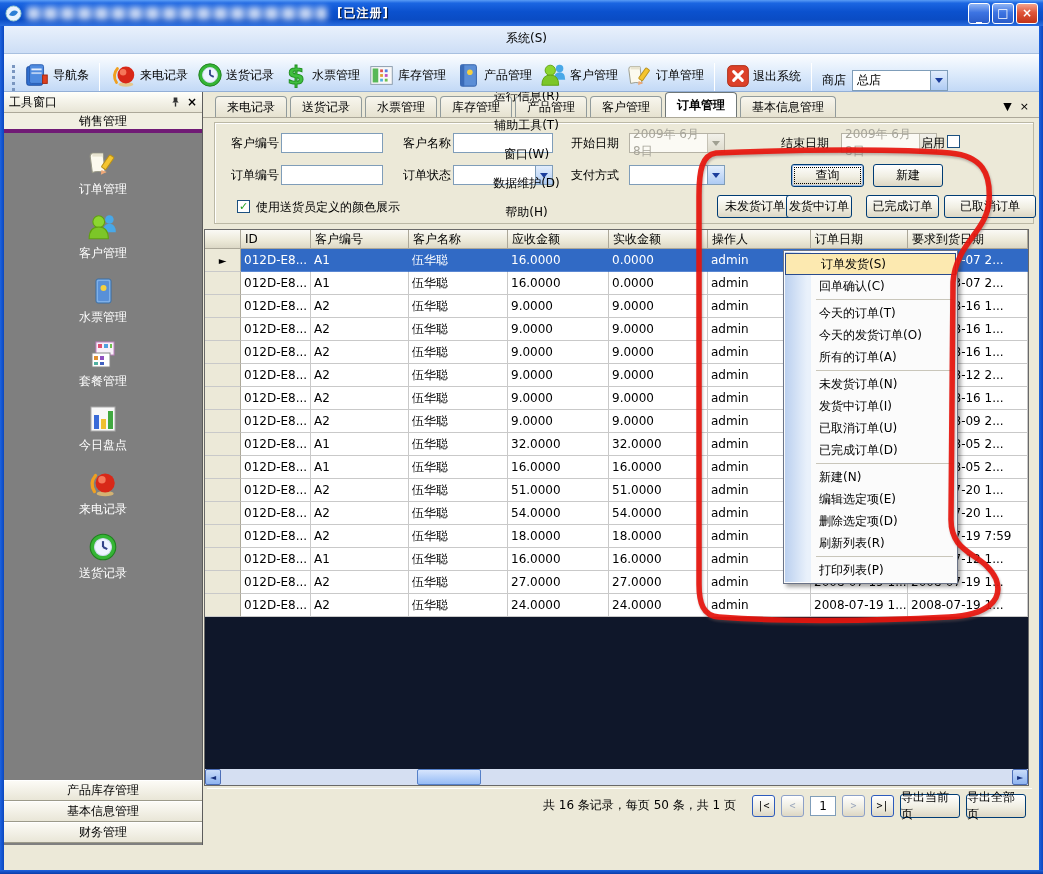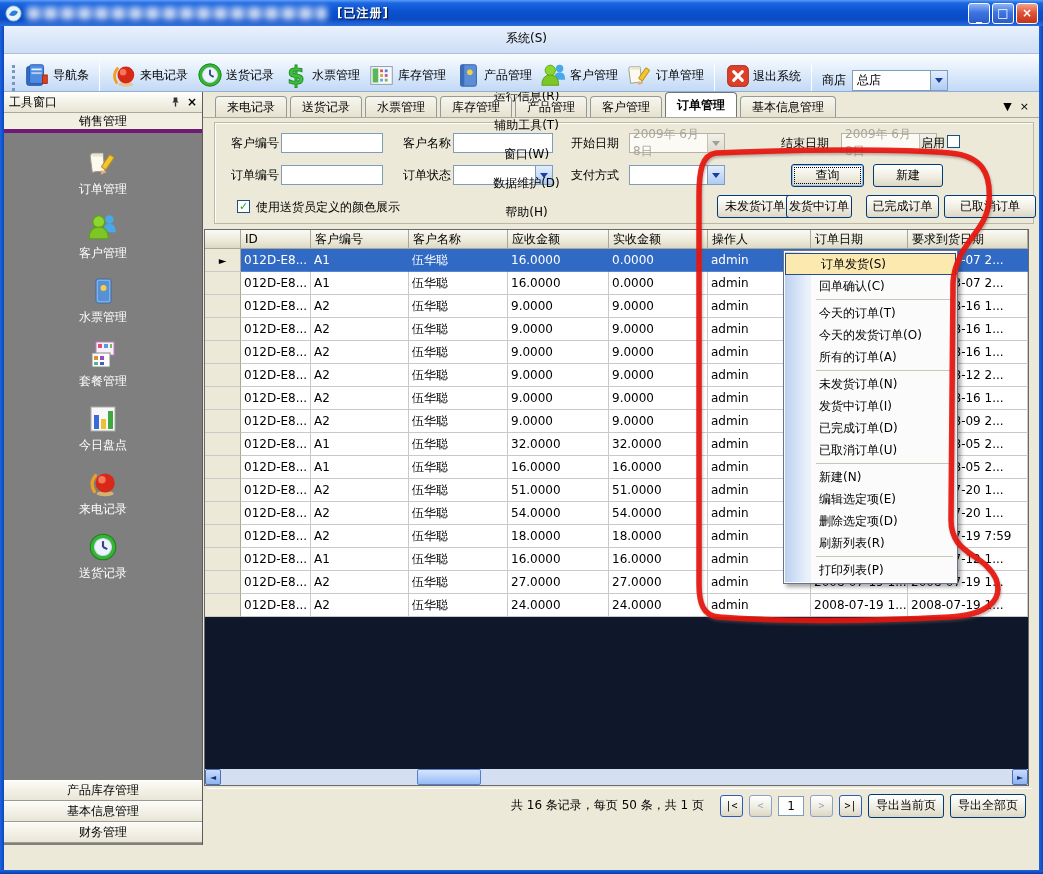--- a/index.html
+++ b/index.html
@@ -113,21 +113,21 @@
     background:linear-gradient(180deg,#D7E5FD,#96BCF6);}
   
   .pager{position:absolute;left:4px;top:696px;width:825px;height:34px;background:#ECE9D8;
     border-top:1px solid #FFF;display:flex;align-items:center;justify-content:flex-end;gap:6px;padding-right:6px;}
   .pg-summary{margin-right:10px;}
   .navbtn{width:23px;height:22px;border:1px solid #2D5BBD;border-radius:3px;position:static;
     background:linear-gradient(180deg,#FFFFFF,#EFEDE2 55%,#DDD7C4);display:flex;align-items:center;justify-content:center;
     font-size:10px;font-family:"DejaVu Sans Mono",monospace;}
   .navbtn.dis{color:#9AA6BC;border-color:#8CA0C8;}
   .pagebox{width:26px;height:20px;border:1px solid #7F9DB9;background:#fff;display:flex;align-items:center;justify-content:center;}
-  .expbtn{position:static;width:76px;height:24px;}
+  .expbtn{position:static;width:60px;height:24px;}
   
   .statusbar{position:absolute;left:4px;top:845px;width:1035px;height:25px;background:#ECE9D8;z-index:4;
     border-top:1px solid #FFF;display:flex;align-items:center;}
   .status-field{margin:2px 3px;flex:1;height:19px;border:1px solid #ACA89C;box-shadow:inset 1px 1px 1px #C8C5B5;
     display:flex;align-items:center;padding:0 6px;overflow:hidden;white-space:nowrap;}
   
   .ctx{position:absolute;left:783px;top:250px;width:175px;z-index:40;background:#FBFBFB;
     border:1px solid #6A7387;box-shadow:3px 3px 4px rgba(0,0,0,.35);padding:2px 0;}
   .ctx-strip{position:absolute;left:1px;top:1px;bottom:1px;width:26px;
     background:linear-gradient(90deg,#BBD0EF,#E9F1FB 85%);}
@@ -675,22 +675,22 @@
     <div class="ctx-strip"></div>
     <div class="mi hl">订单发货(S)</div>
     <div class="mi">回单确认(C)</div>
     <div class="msep"></div>
     <div class="mi">今天的订单(T)</div>
     <div class="mi">今天的发货订单(O)</div>
     <div class="mi">所有的订单(A)</div>
     <div class="msep"></div>
     <div class="mi">未发货订单(N)</div>
     <div class="mi">发货中订单(I)</div>
+    <div class="mi">已取消订单(U)</div>
     <div class="mi">已完成订单(D)</div>
-    <div class="mi">已取消订单(U)</div>
     <div class="msep"></div>
     <div class="mi">新建(N)</div>
     <div class="mi">编辑选定项(E)</div>
     <div class="mi">删除选定项(D)</div>
     <div class="mi">刷新列表(R)</div>
     <div class="msep"></div>
     <div class="mi">打印列表(P)</div>
   </div>
 
   <svg class="annot" width="1043" height="874" viewBox="0 0 1043 874">

